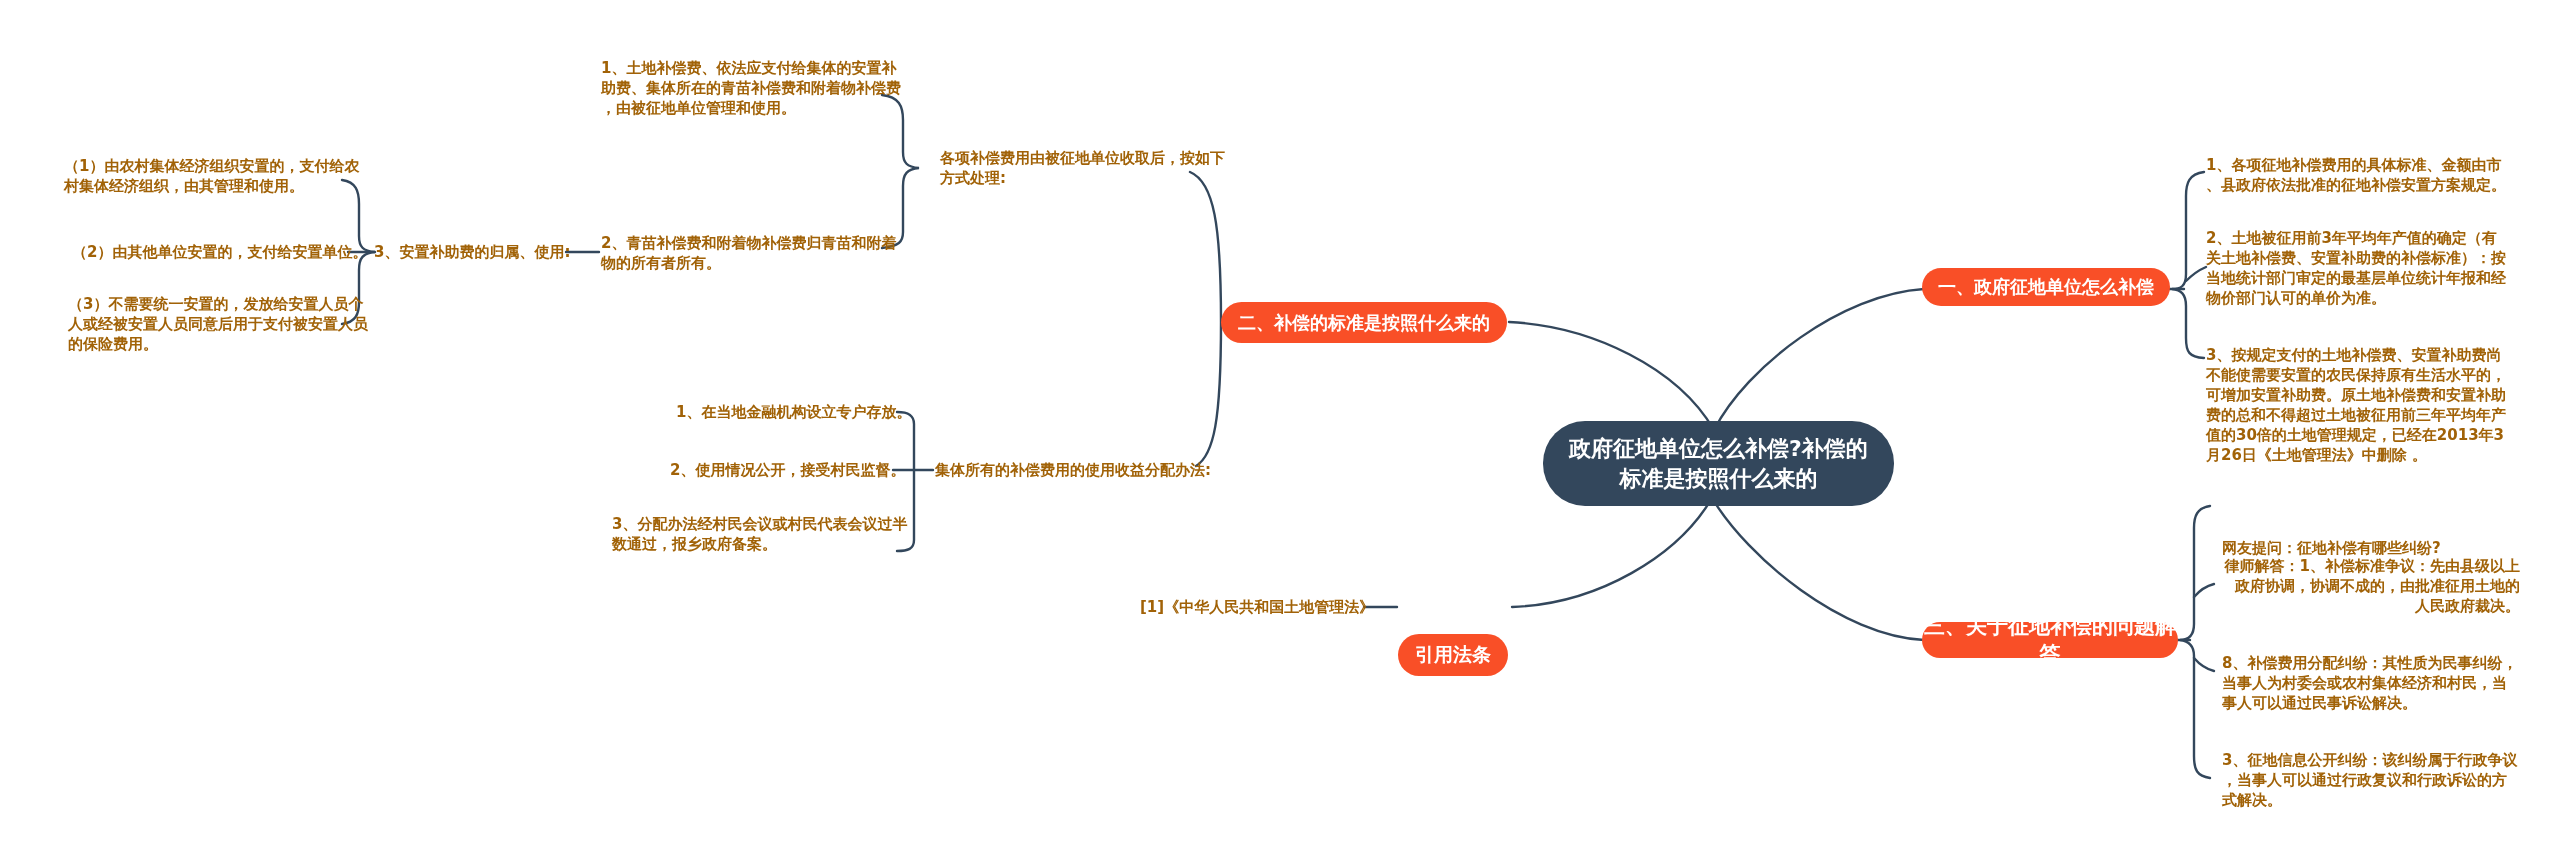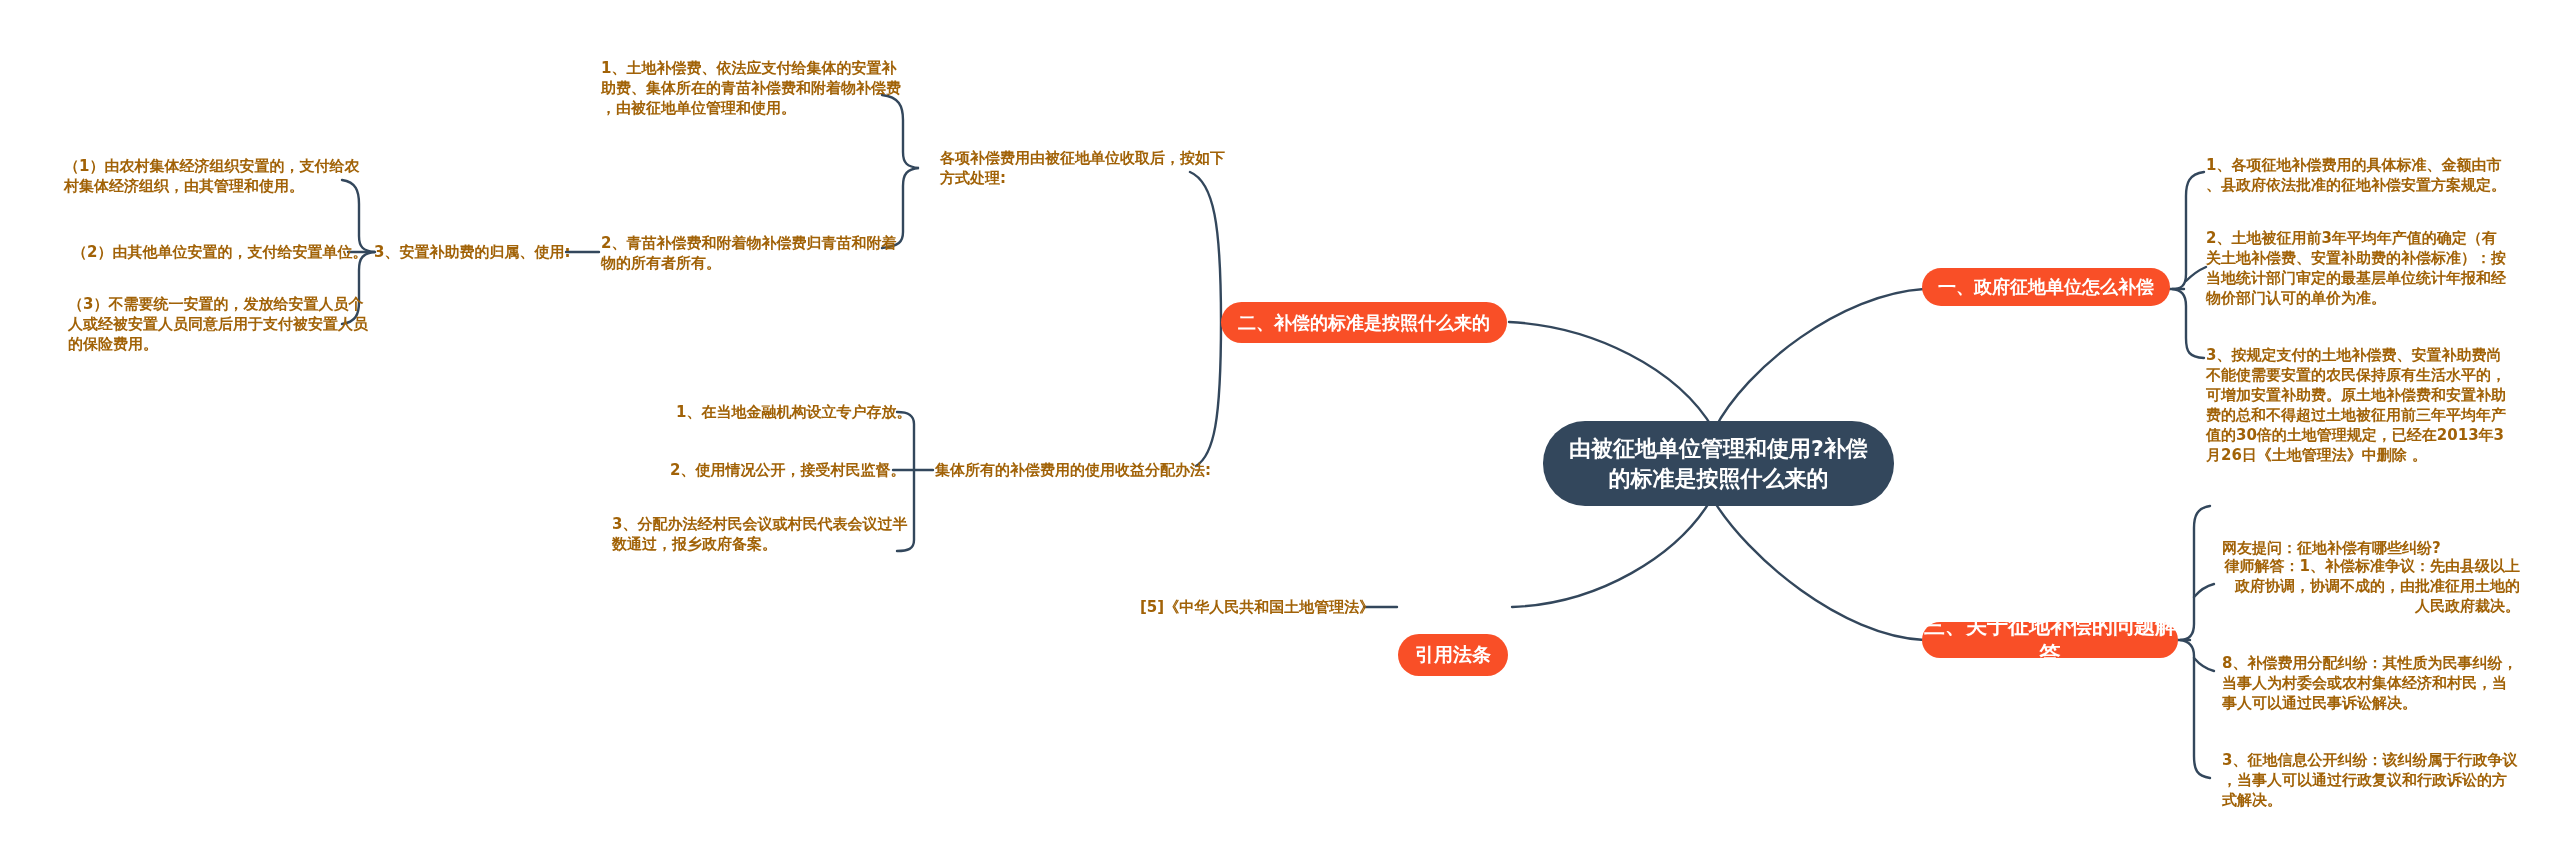--- a/index.html
+++ b/index.html
@@ -54,41 +54,41 @@
     <path d="M 2168,289 L 2184,289"></path>
     <path d="M 2204,172 C 2189,174 2186,183 2186,196 L 2186,274 C 2186,286 2181,289 2172,289 C 2181,290 2186,294 2186,306 L 2186,338 C 2186,352 2189,357 2204,358"></path>
     <path d="M 2186,281 C 2193,274 2199,270 2206,267"></path>
 
     <path d="M 2174,640 L 2190,640"></path>
     <path d="M 2210,506 C 2197,508 2194,516 2194,528 L 2194,624 C 2194,635 2189,640 2180,640 C 2189,641 2194,646 2194,656 L 2194,756 C 2194,770 2197,776 2210,778"></path>
     <path d="M 2194,597 C 2200,590 2206,586 2214,584"></path>
     <path d="M 2194,658 C 2200,665 2206,669 2214,671"></path>
   </svg>
 
-  <div class="topic" style="left:1543px;top:421px;width:351px;height:85px;">由被征地单位管理和使用?补偿的标准是按照什么来的</div>
+  <div class="topic" style="left:1543px;top:421px;width:351px;height:85px;">政府征地单位怎么补偿?补偿的标准是按照什么来的</div>
 
   <div class="pill" style="left:1922px;top:268px;width:248px;height:38px;border-radius:19px;font-size:18px;">一、政府征地单位怎么补偿</div>
   <div class="pill" style="left:1221px;top:302px;width:286px;height:41px;border-radius:21px;font-size:18px;">二、补偿的标准是按照什么来的</div>
   <div class="pill" style="left:1398px;top:586px;width:110px;height:42px;border-radius:21px;font-size:19px;margin-top:48px;">引用法条</div>
   <div class="pill" style="left:1922px;top:622px;width:256px;height:36px;border-radius:18px;font-size:21px;">三、关于征地补偿的问题解答</div>
 
   <div class="txt" style="left:601px;top:58px;width:300px;">1、土地补偿费、依法应支付给集体的安置补助费、集体所在的青苗补偿费和附着物补偿费，由被征地单位管理和使用。</div>
   <div class="txt" style="left:940px;top:148px;width:292px;">各项补偿费用由被征地单位收取后，按如下方式处理:</div>
   <div class="txt" style="left:601px;top:233px;width:300px;">2、青苗补偿费和附着物补偿费归青苗和附着物的所有者所有。</div>
   <div class="txt nowrap" style="left:374px;top:242px;">3、安置补助费的归属、使用:</div>
   <div class="txt" style="left:64px;top:156px;width:298px;">（1）由农村集体经济组织安置的，支付给农村集体经济组织，由其管理和使用。</div>
   <div class="txt nowrap" style="left:72px;top:242px;">（2）由其他单位安置的，支付给安置单位。</div>
   <div class="txt" style="left:68px;top:294px;width:300px;">（3）不需要统一安置的，发放给安置人员个人或经被安置人员同意后用于支付被安置人员的保险费用。</div>
 
   <div class="txt nowrap" style="left:935px;top:460px;">集体所有的补偿费用的使用收益分配办法:</div>
   <div class="txt nowrap" style="left:676px;top:402px;">1、在当地金融机构设立专户存放。</div>
   <div class="txt nowrap" style="left:670px;top:460px;">2、使用情况公开，接受村民监督。</div>
   <div class="txt" style="left:612px;top:514px;width:300px;">3、分配办法经村民会议或村民代表会议过半数通过，报乡政府备案。</div>
 
-  <div class="txt nowrap" style="left:1140px;top:597px;width:222px;text-align:right;">[5]《中华人民共和国土地管理法》</div>
+  <div class="txt nowrap" style="left:1140px;top:597px;width:222px;text-align:right;">[1]《中华人民共和国土地管理法》</div>
 
   <div class="txt" style="left:2206px;top:155px;width:300px;">1、各项征地补偿费用的具体标准、金额由市、县政府依法批准的征地补偿安置方案规定。</div>
   <div class="txt" style="left:2206px;top:228px;width:300px;">2、土地被征用前3年平均年产值的确定（有关土地补偿费、安置补助费的补偿标准）：按当地统计部门审定的最基层单位统计年报和经物价部门认可的单价为准。</div>
   <div class="txt" style="left:2206px;top:345px;width:302px;">3、按规定支付的土地补偿费、安置补助费尚不能使需要安置的农民保持原有生活水平的，可增加安置补助费。原土地补偿费和安置补助费的总和不得超过土地被征用前三年平均年产值的30倍的土地管理规定，已经在2013年3月26日《土地管理法》中删除 。</div>
 
   <div class="txt nowrap" style="left:2222px;top:498px;margin-top:40px;">网友提问：征地补偿有哪些纠纷?</div>
   <div class="txt" style="left:2222px;top:556px;width:298px;text-align:right;">律师解答：1、补偿标准争议：先由县级以上政府协调，协调不成的，由批准征用土地的人民政府裁决。</div>
   <div class="txt" style="left:2222px;top:653px;width:298px;">8、补偿费用分配纠纷：其性质为民事纠纷，当事人为村委会或农村集体经济和村民，当事人可以通过民事诉讼解决。</div>
   <div class="txt" style="left:2222px;top:750px;width:298px;">3、征地信息公开纠纷：该纠纷属于行政争议，当事人可以通过行政复议和行政诉讼的方式解决。</div>
 

